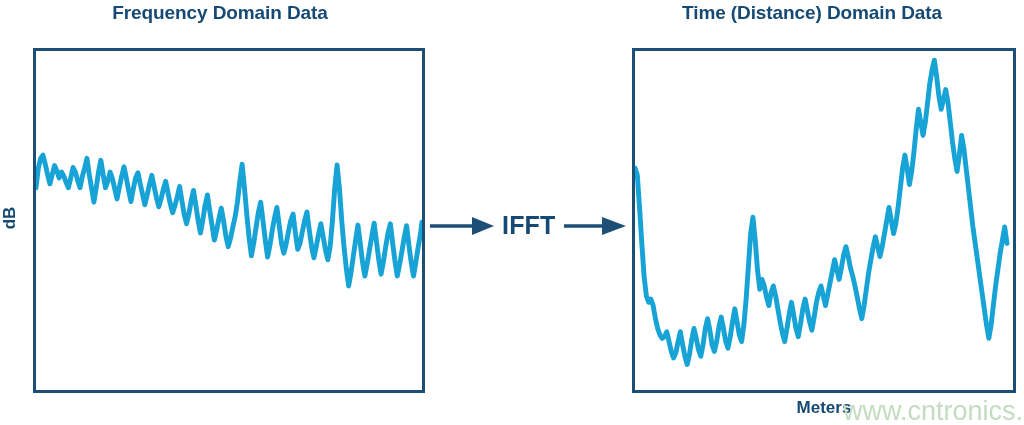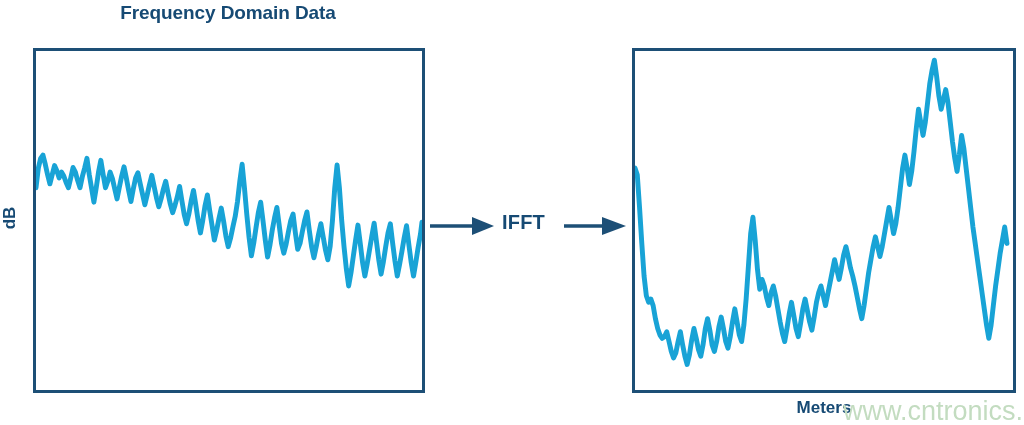--- a/index.html
+++ b/index.html
@@ -27,21 +27,21 @@
     position: absolute;
     top: 2px;
     width: 100%;
     text-align: center;
     font-size: 19px;
     font-weight: bold;
     color: #164a74;
     letter-spacing: -0.1px;
     white-space: nowrap;
   }
-  #panel-frequency .panel-title { left: 8px; width: 440px; }
+  #panel-frequency .panel-title { left: 0; width: 440px; }
   #panel-time .panel-title { left: 0; width: 424px; }
 
   .plot-box {
     position: absolute;
     border: 3px solid #1d4f76;
     box-sizing: border-box;
     background: #ffffff;
   }
   #plot-box-frequency {
     left: 33px; top: 48px;
@@ -88,21 +88,21 @@
     position: absolute;
     left: 430px;
     top: 205px;
     width: 200px;
     height: 42px;
   }
   #ifft-label {
     position: absolute;
     left: 72px;
     top: 6px;
-    font-size: 20px;
+    font-size: 25px;
     font-weight: bold;
     color: #164a74;
     letter-spacing: 0.2px;
   }
 
   
   #watermark {
     position: absolute;
     left: 843px;
     top: 396px;
@@ -140,20 +140,21 @@
     <g>
       <line x1="134" y1="21" x2="175" y2="21" stroke="#1d4f76" stroke-width="3.5"></line>
       <polygon points="172,12 196,21 172,30" fill="#1d4f76"></polygon>
     </g>
   </svg>
   <div id="ifft-label">IFFT</div>
 </div>
 
 <div class="panel" id="panel-time">
 
+  <div class="panel-title">Time (Distance) Domain Data</div>
 
   <div class="plot-box" id="plot-box-time">
     <svg class="plot-svg" id="svg-time" viewBox="0 0 384 345" preserveAspectRatio="none">
       <polyline id="trace-time" fill="none" stroke="#18a3d6" stroke-width="5" stroke-linejoin="round" stroke-linecap="round" points="0.00,119.22 2.30,125.88 4.61,159.18 6.91,195.81 9.22,229.11 11.52,249.09 13.82,255.75 16.13,252.42 18.43,259.08 20.74,272.40 23.04,282.39 25.34,289.05 27.65,292.38 29.95,290.71 32.26,285.72 34.56,295.71 36.86,305.70 39.17,312.36 41.47,307.37 43.78,295.71 46.08,285.72 48.38,299.04 50.69,310.69 52.99,319.02 55.30,309.03 57.60,294.05 59.90,282.39 62.21,292.38 64.51,304.04 66.82,310.69 69.12,299.04 71.42,282.39 73.73,272.40 76.03,284.06 78.34,299.04 80.64,305.70 82.94,295.71 85.25,280.72 87.55,270.74 89.86,282.39 92.16,295.71 94.46,302.37 96.77,290.71 99.07,275.73 101.38,262.41 103.68,275.73 105.98,289.05 108.29,295.71 110.59,279.06 112.90,252.42 115.20,219.12 117.50,185.82 119.81,169.17 122.11,192.48 124.42,222.45 126.72,242.43 129.02,232.44 131.33,239.10 133.63,250.75 135.94,259.08 138.24,245.76 140.54,239.10 142.85,249.09 145.15,262.41 147.46,275.73 149.76,287.38 152.06,295.71 154.37,282.39 156.67,267.41 158.98,255.75 161.28,269.07 163.58,282.39 165.89,290.71 168.19,277.39 170.50,262.41 172.80,252.42 175.10,264.07 177.41,275.73 179.71,284.06 182.02,270.74 184.32,255.75 186.62,245.76 188.93,239.10 191.23,249.09 193.54,259.08 195.84,247.42 198.14,235.77 200.45,224.12 202.75,212.46 205.06,222.45 207.36,232.44 209.66,220.78 211.97,207.47 214.27,199.14 216.58,209.13 218.88,220.78 221.18,229.11 223.49,239.10 225.79,250.75 228.10,262.41 230.40,272.40 232.70,259.08 235.01,242.43 237.31,225.78 239.62,212.46 241.92,199.14 244.22,189.15 246.53,199.14 248.83,209.13 251.14,199.14 253.44,185.82 255.74,172.50 258.05,159.18 260.35,172.50 262.66,185.82 264.96,175.83 267.26,159.18 269.57,139.20 271.87,119.22 274.18,105.90 276.48,119.22 278.78,135.87 281.09,122.55 283.39,102.57 285.70,79.26 288.00,59.28 290.30,72.60 292.61,85.92 294.91,72.60 297.22,52.62 299.52,32.64 301.82,19.32 304.13,9.33 306.43,25.98 308.74,45.96 311.04,59.28 313.34,49.29 315.65,39.30 317.95,52.62 320.26,72.60 322.56,92.58 324.86,109.23 327.17,122.55 329.47,105.90 331.78,85.92 334.08,99.24 336.38,119.22 338.69,139.20 340.99,159.18 343.30,179.16 345.60,195.81 347.90,212.46 350.21,229.11 352.51,245.76 354.82,262.41 357.12,279.06 359.42,292.38 361.73,279.06 364.03,259.08 366.34,239.10 368.64,222.45 370.94,205.80 373.25,192.48 375.55,179.16 377.86,195.81 380.16,NaN 382.46,NaN 384.00,NaN"></polyline>
     </svg>
   </div>
 
   <div class="axis-label" id="xlabel-meters">Meters</div>
 </div>
 

